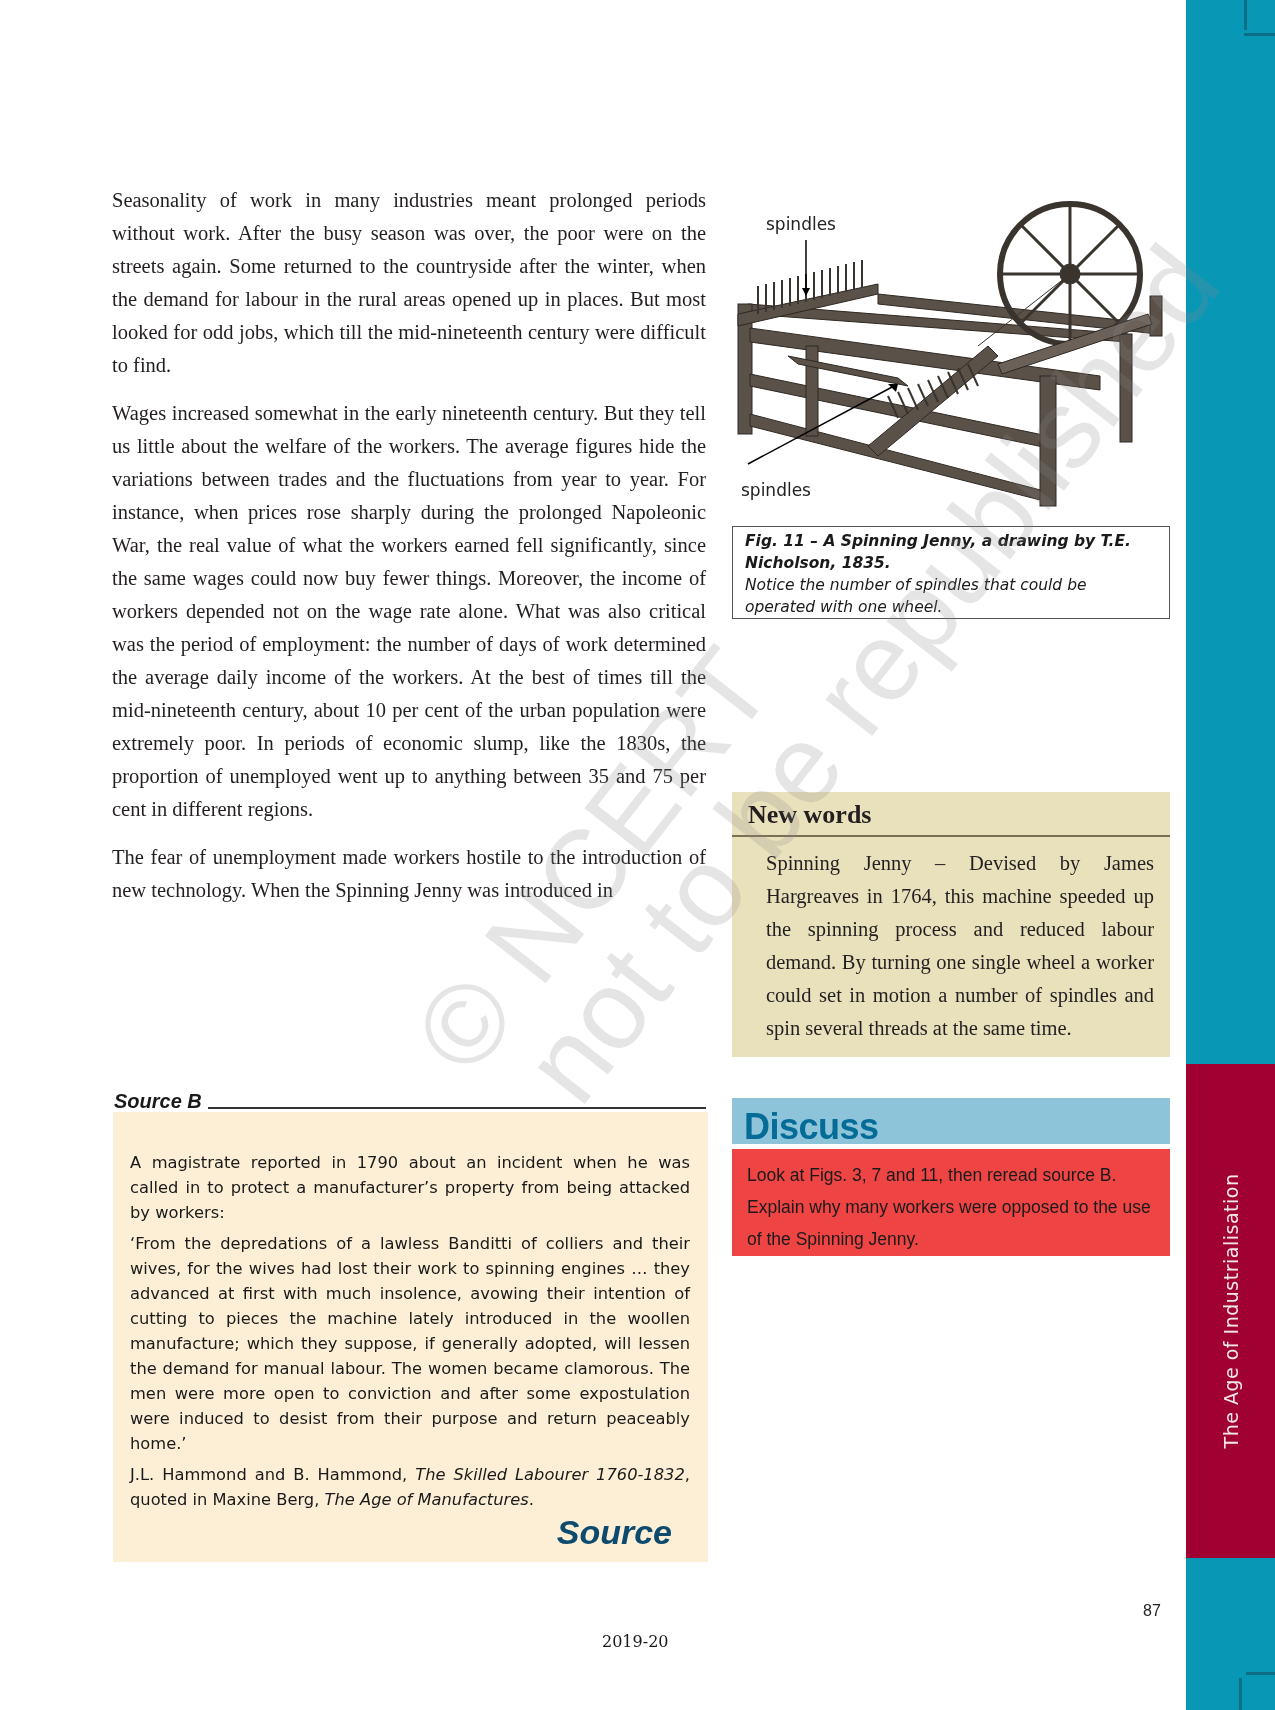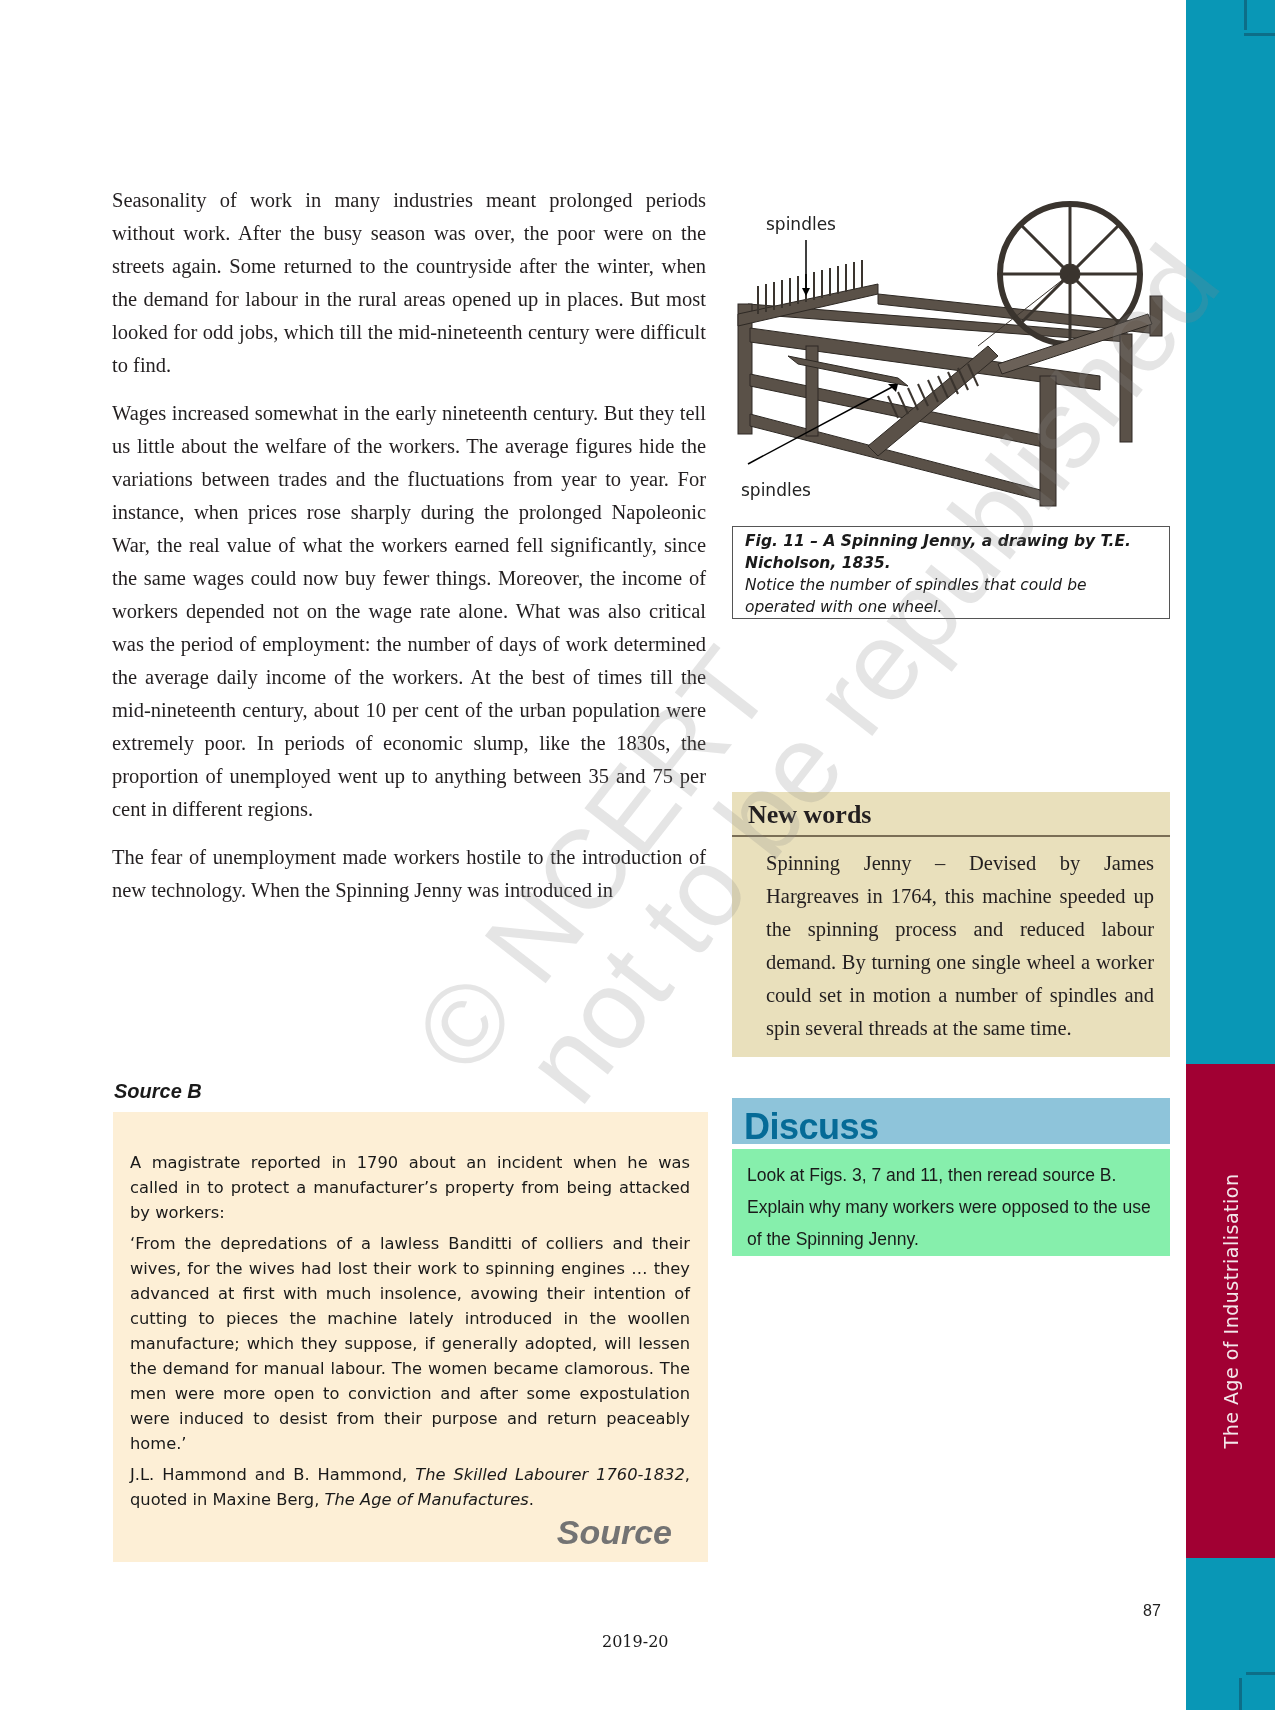--- a/index.html
+++ b/index.html
@@ -15,45 +15,45 @@
       white-space: nowrap; color: #f3e6ea;
       font-family: "DejaVu Sans", sans-serif; font-size: 19px; letter-spacing: 0.5px;
     }
     .crop-mark { position: absolute; background: #0d6e88; }
 
     
     .main { position: absolute; left: 112px; top: 184px; width: 594px; }
     .para { font-size: 20.5px; line-height: 33px; text-align: justify; margin-bottom: 15px; color: #231f20; }
     .para b { font-weight: normal; }
 
-    .source-head { position: absolute; left: 114px; top: 1081px; width: 592px; height: 30px; display: flex; align-items: flex-start; flex-direction: column; }
+    .source-head { position: absolute; left: 114px; top: 1081px; width: 592px; height: 30px; display: flex; align-items: flex-end; }
     .source-head .label { font-family: "Liberation Sans", sans-serif; font-style: italic; font-weight: bold; font-size: 20px; color: #1a1a1a; line-height: 1; }
     .source-head .rule { flex: 1; height: 2px; background: #333; margin-left: 6px; margin-bottom: 2px; }
 
     .source-box { position: absolute; left: 113px; top: 1112px; width: 595px; height: 450px; background: #fdefd6; padding: 38px 18px 0 17px; }
     .source-box p { font-family: "DejaVu Sans", sans-serif; font-size: 16.3px; line-height: 25px; text-align: justify; color: #1a1a1a; margin-bottom: 6px; }
     .source-box .cite i { font-style: italic; }
-    .source-box .wm-source { position: absolute; right: 36px; bottom: 10px; font-family: "Liberation Sans", sans-serif; font-weight: bold; font-style: italic; font-size: 34px; color: #737373; }
+    .source-box .wm-source { position: absolute; right: 36px; bottom: 10px; font-family: "Liberation Sans", sans-serif; font-weight: bold; font-style: italic; font-size: 34px; color: #0c4a6e; }
 
     
     .figure { position: absolute; left: 728px; top: 196px; width: 444px; height: 316px; }
     .fig-label { position: absolute; font-family: "DejaVu Sans", sans-serif; font-size: 17px; color: #222; }
     .caption-box { position: absolute; left: 732px; top: 526px; width: 438px; height: 93px; border: 1.5px solid #555; padding: 3px 12px; }
     .caption-box p { font-family: "DejaVu Sans", sans-serif; font-style: italic; font-size: 15.5px; line-height: 22px; color: #1a1a1a; }
     .caption-box .cap-title { font-weight: bold; }
 
     
     .newwords { position: absolute; left: 732px; top: 792px; width: 438px; height: 265px; background: #e9e0bc; }
     .newwords .nw-head { height: 45px; border-bottom: 2px solid #7a6e55; padding: 8px 16px 0; font-weight: bold; font-size: 26px; color: #231f20; }
     .newwords .nw-body { padding: 10px 16px 0; font-size: 20.5px; line-height: 33px; text-align: justify; color: #231f20; margin-left: 18px; }
 
     
     .discuss-head { position: absolute; left: 732px; top: 1098px; width: 438px; height: 46px; background: #8ec4da; padding: 8px 12px; }
     .discuss-head span { font-family: "Liberation Sans", sans-serif; font-weight: bold; font-size: 36px; color: #056b97; letter-spacing: -0.5px; line-height: 42px; }
-    .discuss-body { position: absolute; left: 732px; top: 1149px; width: 438px; height: 107px; background: #86efac; padding: 10px 15px; }
+    .discuss-body { position: absolute; left: 732px; top: 1149px; width: 438px; height: 107px; background: #ef4444; padding: 10px 15px; }
     .discuss-body p { font-family: "Liberation Sans", sans-serif; font-size: 17.5px; line-height: 32px; color: #1a1a1a; }
 
     .page-number { position: absolute; left: 1143px; top: 1602px; font-family: "Liberation Sans", sans-serif; font-size: 16px; color: #222; }
     .edition { position: absolute; left: 0; width: 1275px; top: 1632px; text-align: center; font-family: "DejaVu Serif", serif; font-size: 16px; color: #1a1a1a; padding-right: 0; }
     .edition span { position: absolute; left: 602px; }
 
     
     .watermark { position: absolute; left: 0; top: 0; width: 1275px; height: 1710px; pointer-events: none; }
   </style>
 </head>

